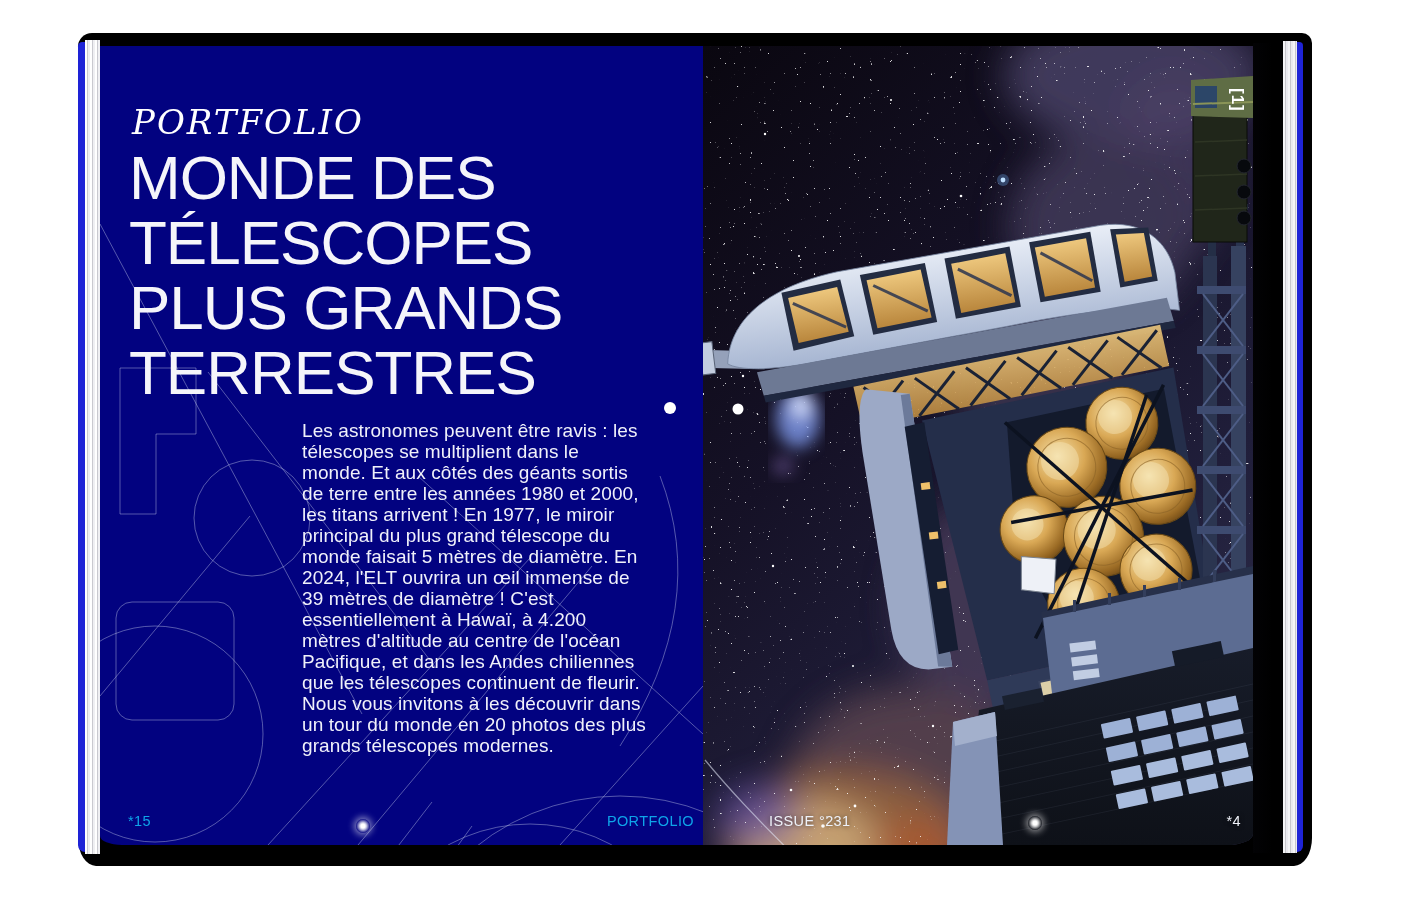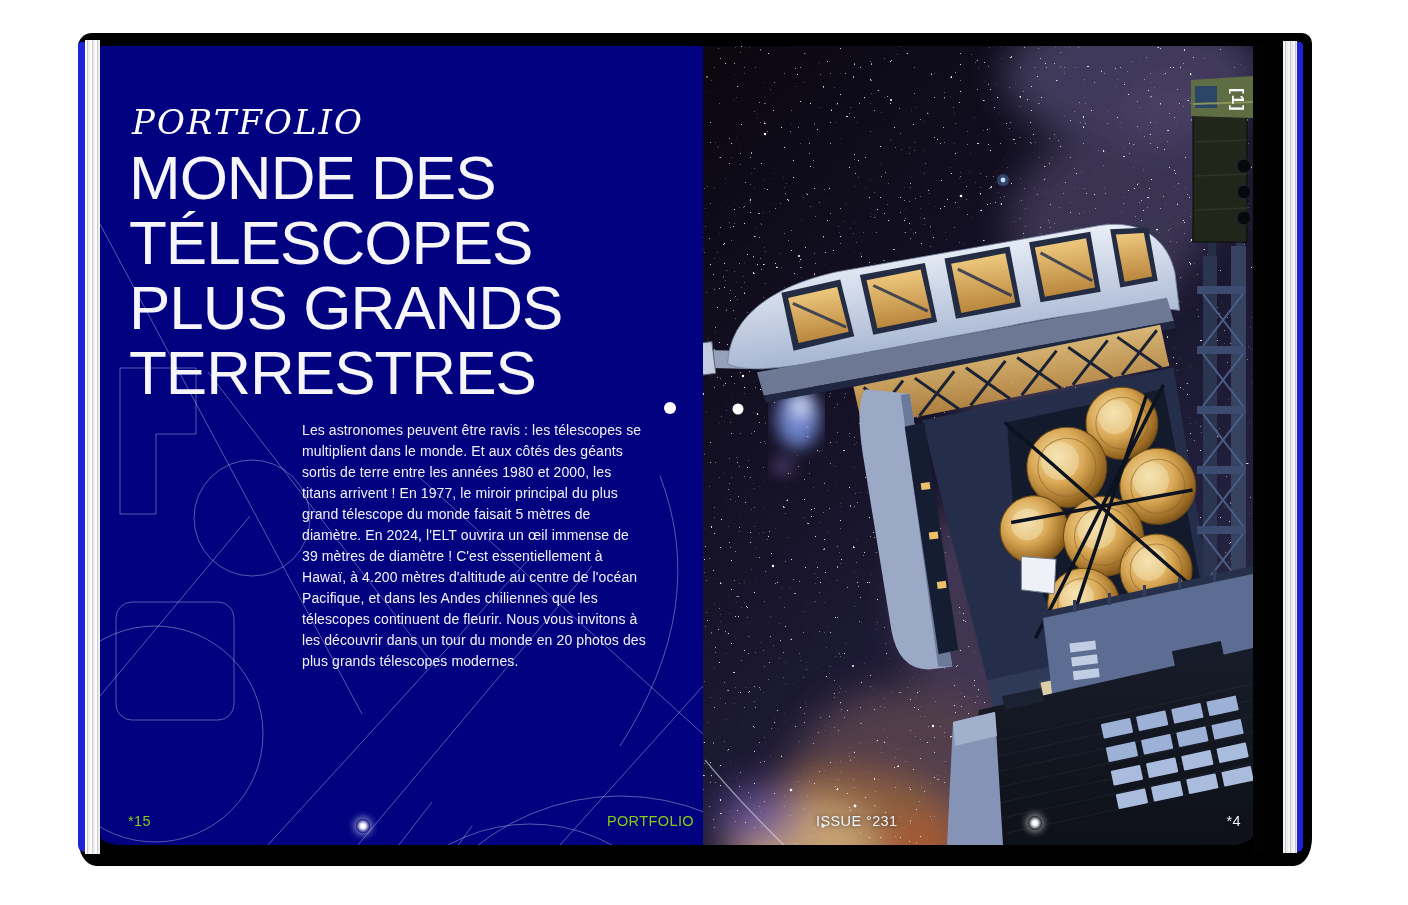--- a/index.html
+++ b/index.html
@@ -19,24 +19,24 @@
   .stack-right{position:absolute;left:1205px;top:8px;bottom:13px;width:14px;
         background:repeating-linear-gradient(90deg,#f4f4f6 0 2px,#c6c6cb 2px 3px,#e9e9ee 3px 5px);}
   .cover-right{position:absolute;left:1219px;top:9px;bottom:14px;width:6px;background:#1e23d6;
         border-radius:0 5px 8px 0;}
   .deco{position:absolute;inset:0;pointer-events:none;}
   .section-label{position:absolute;left:32px;top:56px;color:#ffffff;
         font-family:"DejaVu Serif",serif;font-style:italic;font-size:34px;letter-spacing:2px;}
   .title{position:absolute;left:29px;top:99px;margin:0;color:#f5f5fa;font-weight:400;
         font-size:62px;line-height:65px;letter-spacing:-1px;}
   .body-text{position:absolute;left:202px;top:374px;width:344px;margin:0;color:#f0f1fa;
-        font-size:14px;line-height:21px;letter-spacing:0.1px;}
+        font-size:19px;line-height:21px;letter-spacing:0.1px;}
   .dot{position:absolute;width:12px;height:12px;border-radius:50%;background:#ffffff;}
   .dot-left{left:564px;top:356px;}
-  .ftr{position:absolute;font-size:14.5px;color:#84cc16;letter-spacing:0.4px;}
+  .ftr{position:absolute;font-size:14.5px;color:#0ea5e9;letter-spacing:0.4px;}
   .page-right .ftr{color:#eef1f8;text-shadow:0 0 5px rgba(0,0,0,.65);}
   .sparkle{position:absolute;width:14px;height:14px;border-radius:50%;
         background:radial-gradient(circle,#ffffff 0 20%,rgba(255,255,255,.8) 34%,rgba(255,255,255,0) 72%);
         box-shadow:0 0 7px 2px rgba(255,255,255,.55);}
 </style>
 </head>
 <body>
 
 <div class="book">
   <div class="cover-left"></div>
@@ -357,21 +357,21 @@
               <rect x="516" y="736" width="30" height="15" rx="1"></rect>
           </g>
         </g>
         <path d="M 250,676 Q 282,668 292,666 L 300,799 L 244,799 Z" fill="#8493b6"></path>
         <path d="M 250,676 L 292,666 L 294,690 L 252,700 Z" fill="#a3b0cc"></path>
       </g>
 
       <path d="M 2,714 Q 40,760 96,814" stroke="rgba(235,240,255,0.55)" stroke-width="1.2" fill="none"></path>
     </svg>
 
-    <span class="ftr" style="left:66px;top:767px;margin-left:47px;">ISSUE °231</span>
+    <span class="ftr" style="left:66px;top:767px;">ISSUE °231</span>
     <span class="sparkle" style="left:325px;top:770px;"></span>
     <span class="ftr" style="right:12px;top:767px;">*4</span>
   </section>
 
   <div class="shadow-right"></div>
   <div class="stack-right"></div>
   <div class="cover-right"></div>
 </div>
 
 </body></html>

